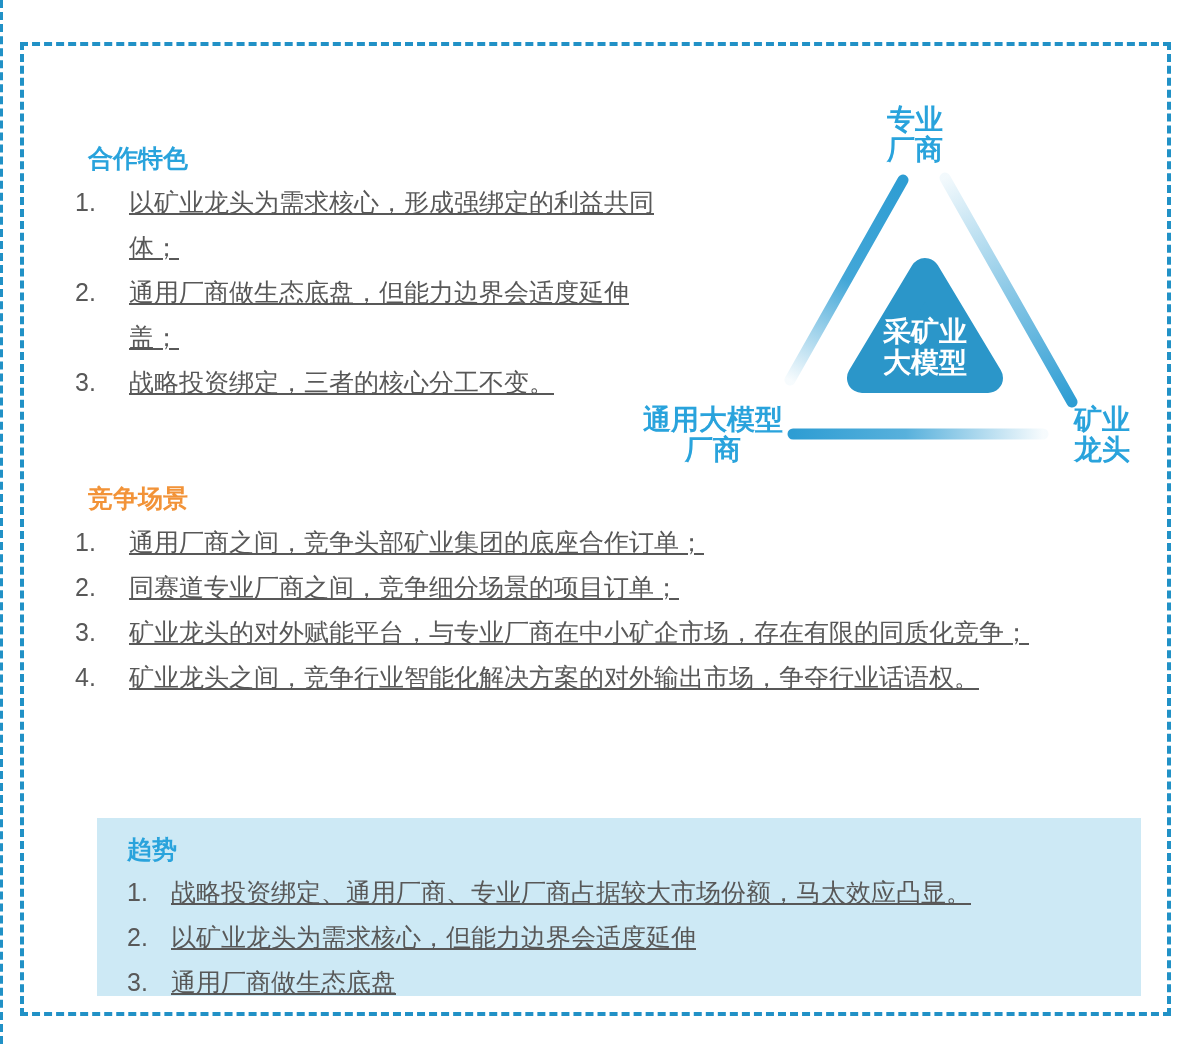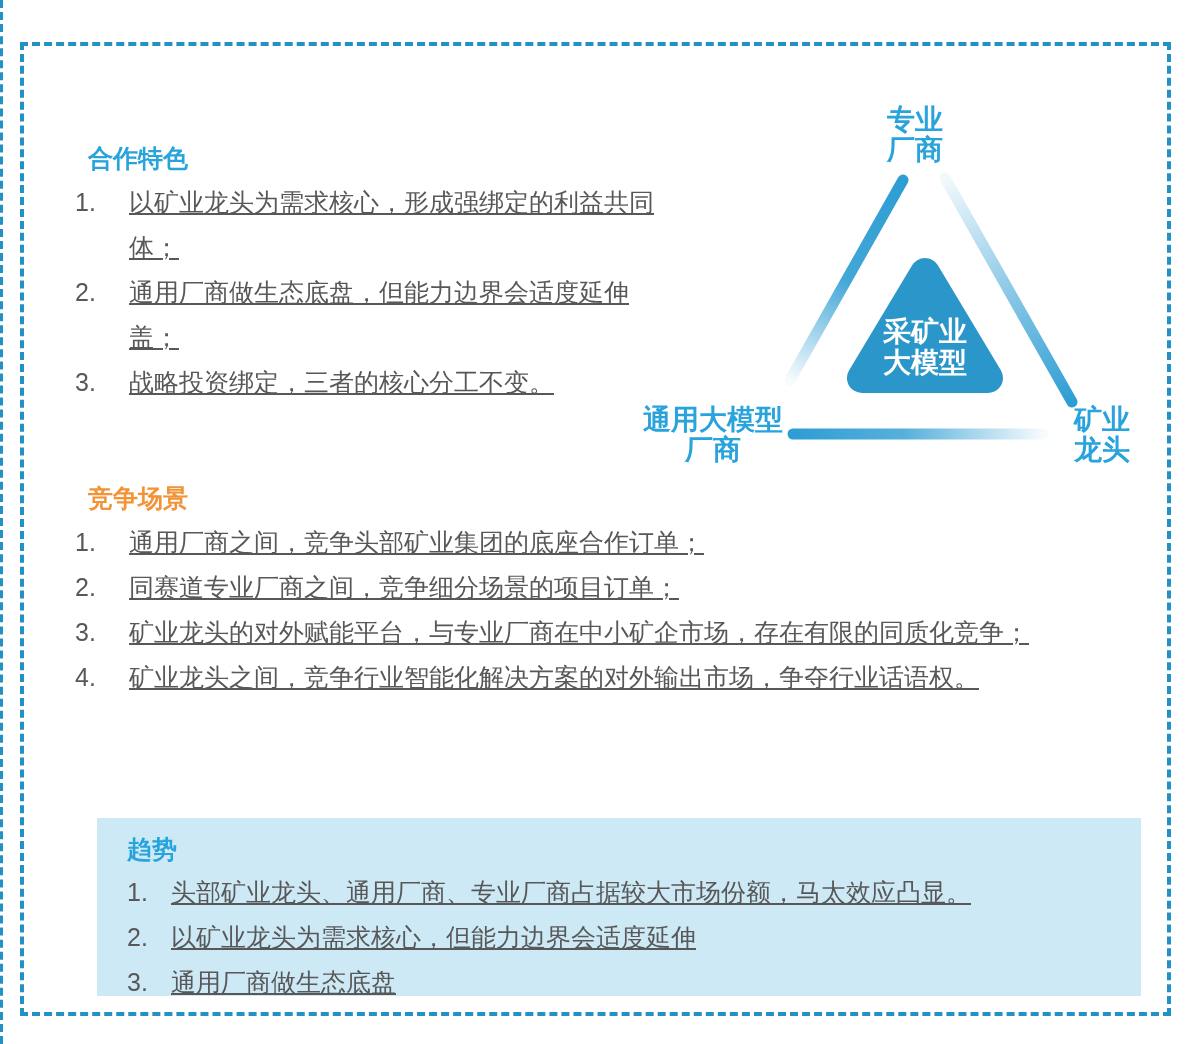--- a/index.html
+++ b/index.html
@@ -85,21 +85,21 @@
     <div class="li">
       <span class="num">4.</span>
       <span class="txt">矿业龙头之间，竞争行业智能化解决方案的对外输出市场，争夺行业话语权。</span>
     </div>
   </div>
 
   <div class="trends">
     <div class="heading heading-blue">趋势</div>
     <div class="li">
       <span class="num">1.</span>
-      <span class="txt">头部矿业龙头、通用厂商、专业厂商占据较大市场份额，马太效应凸显。</span>
+      <span class="txt">战略投资绑定、通用厂商、专业厂商占据较大市场份额，马太效应凸显。</span>
     </div>
     <div class="li">
       <span class="num">2.</span>
       <span class="txt">以矿业龙头为需求核心，但能力边界会适度延伸</span>
     </div>
     <div class="li">
       <span class="num">3.</span>
       <span class="txt">通用厂商做生态底盘</span>
     </div>
   </div>

